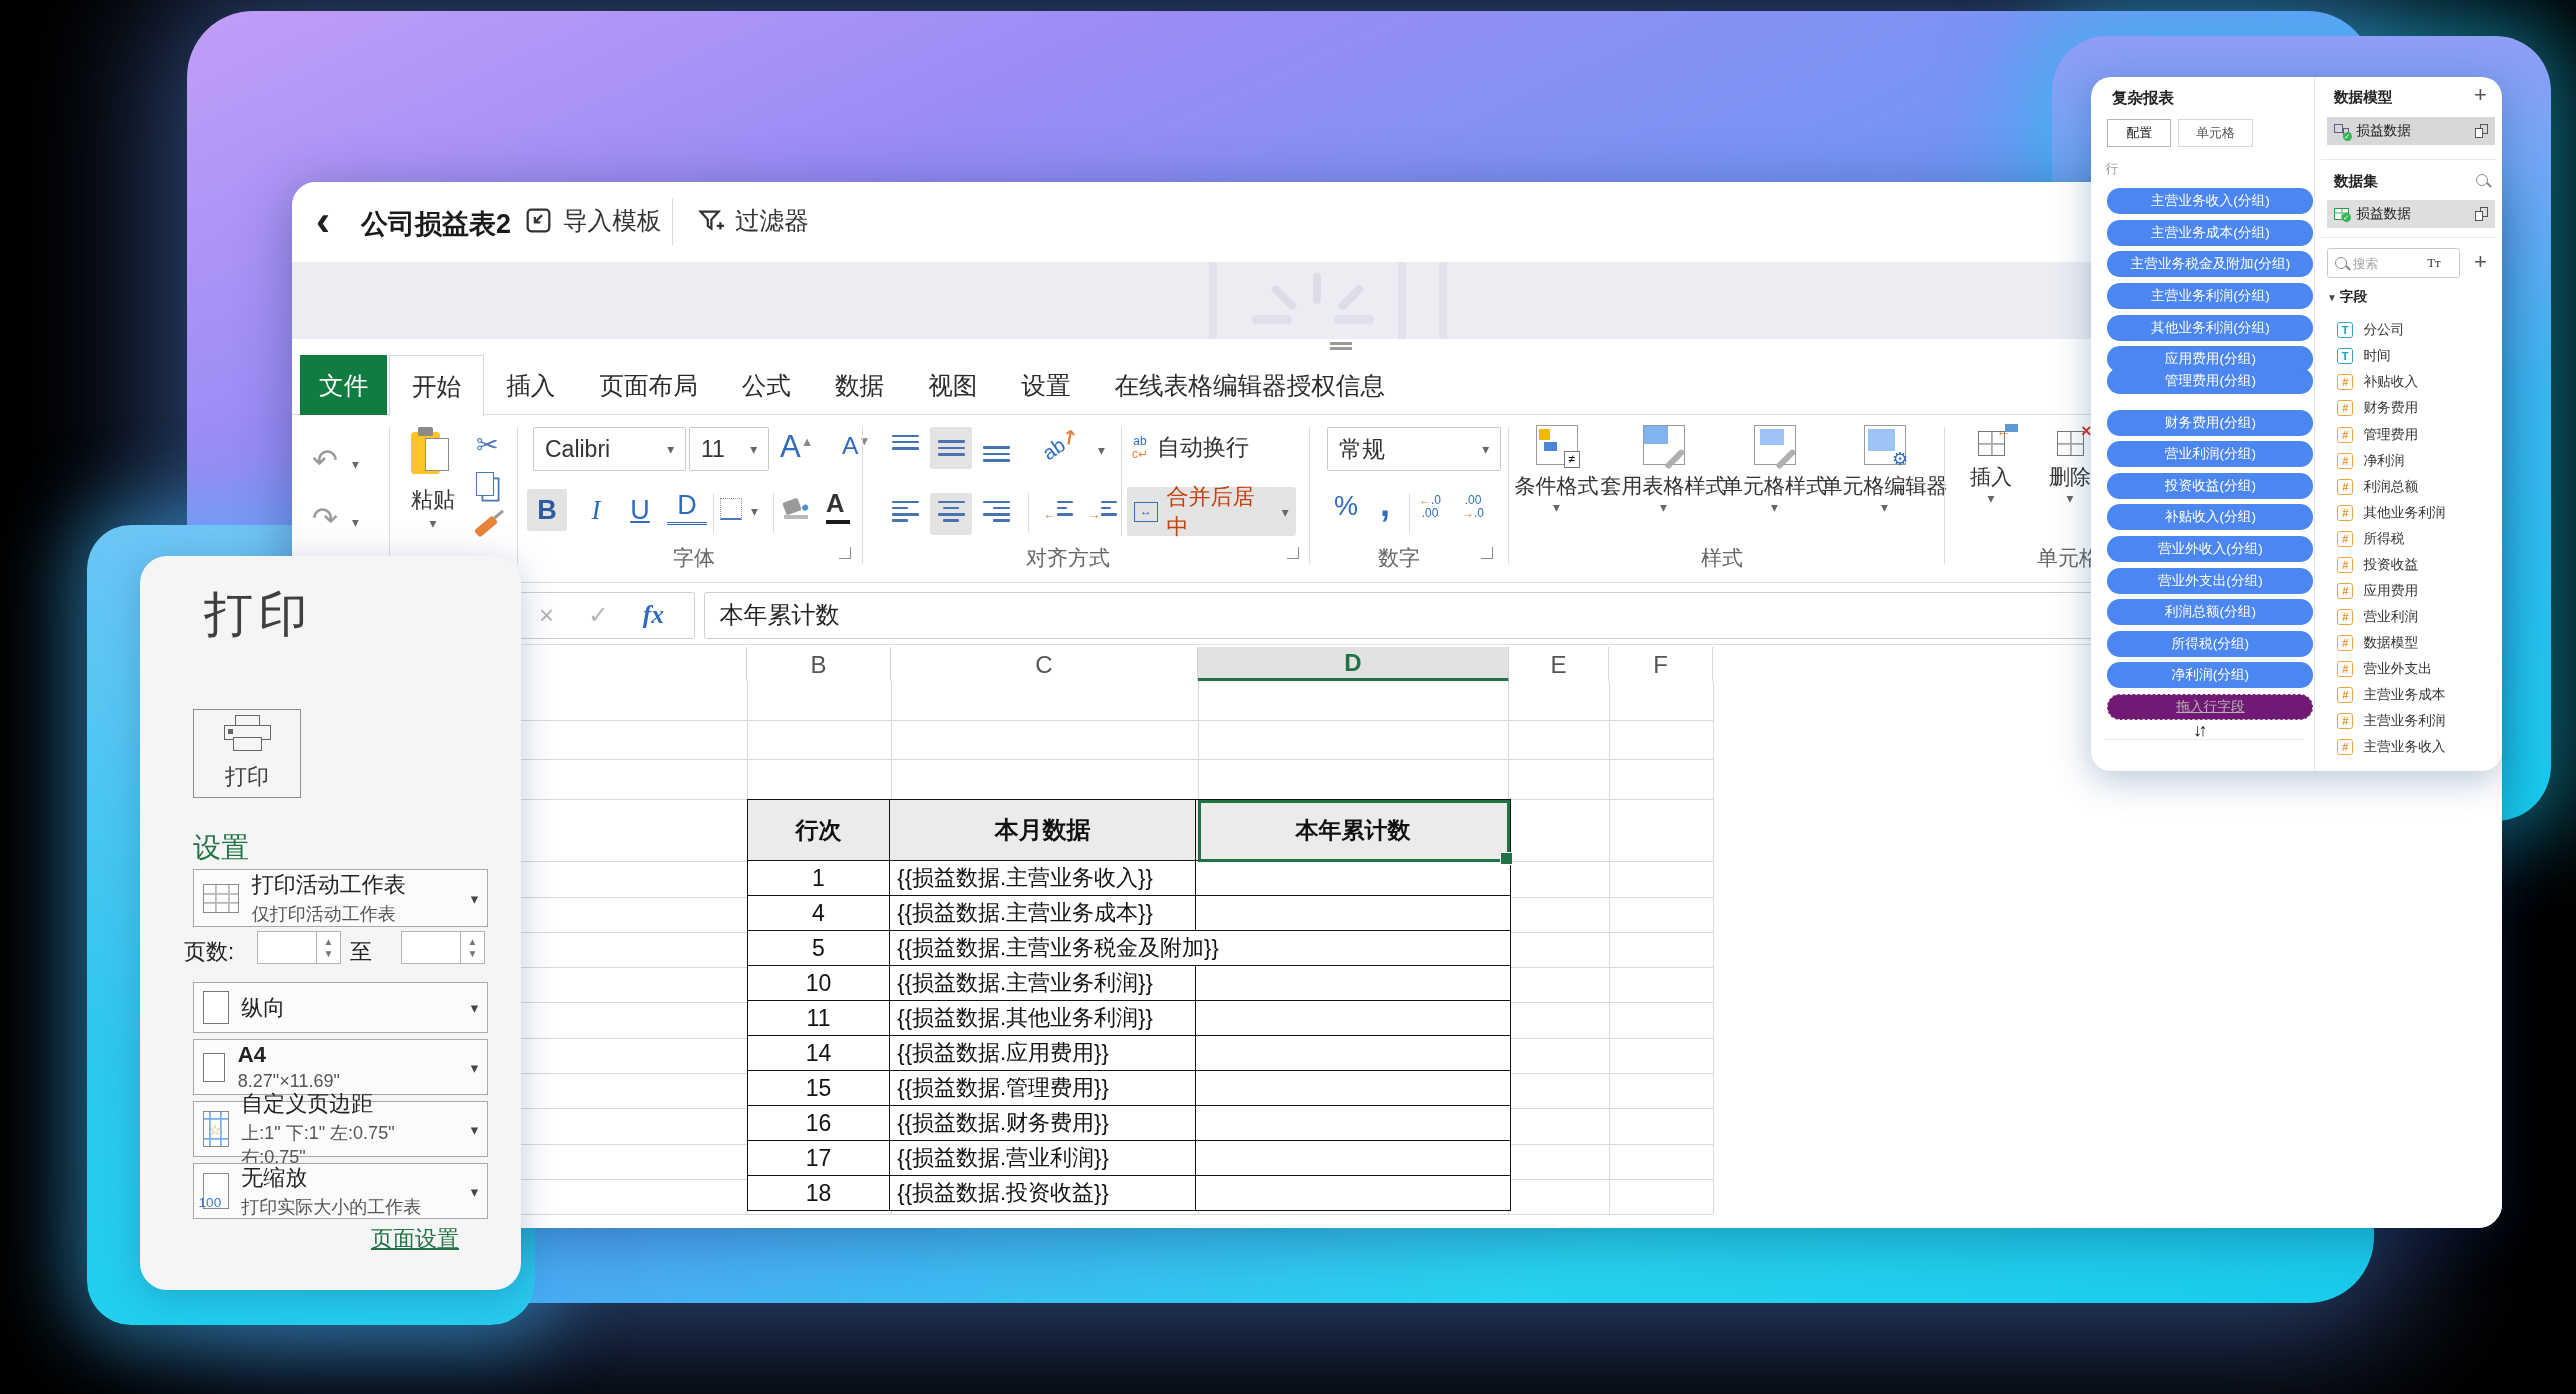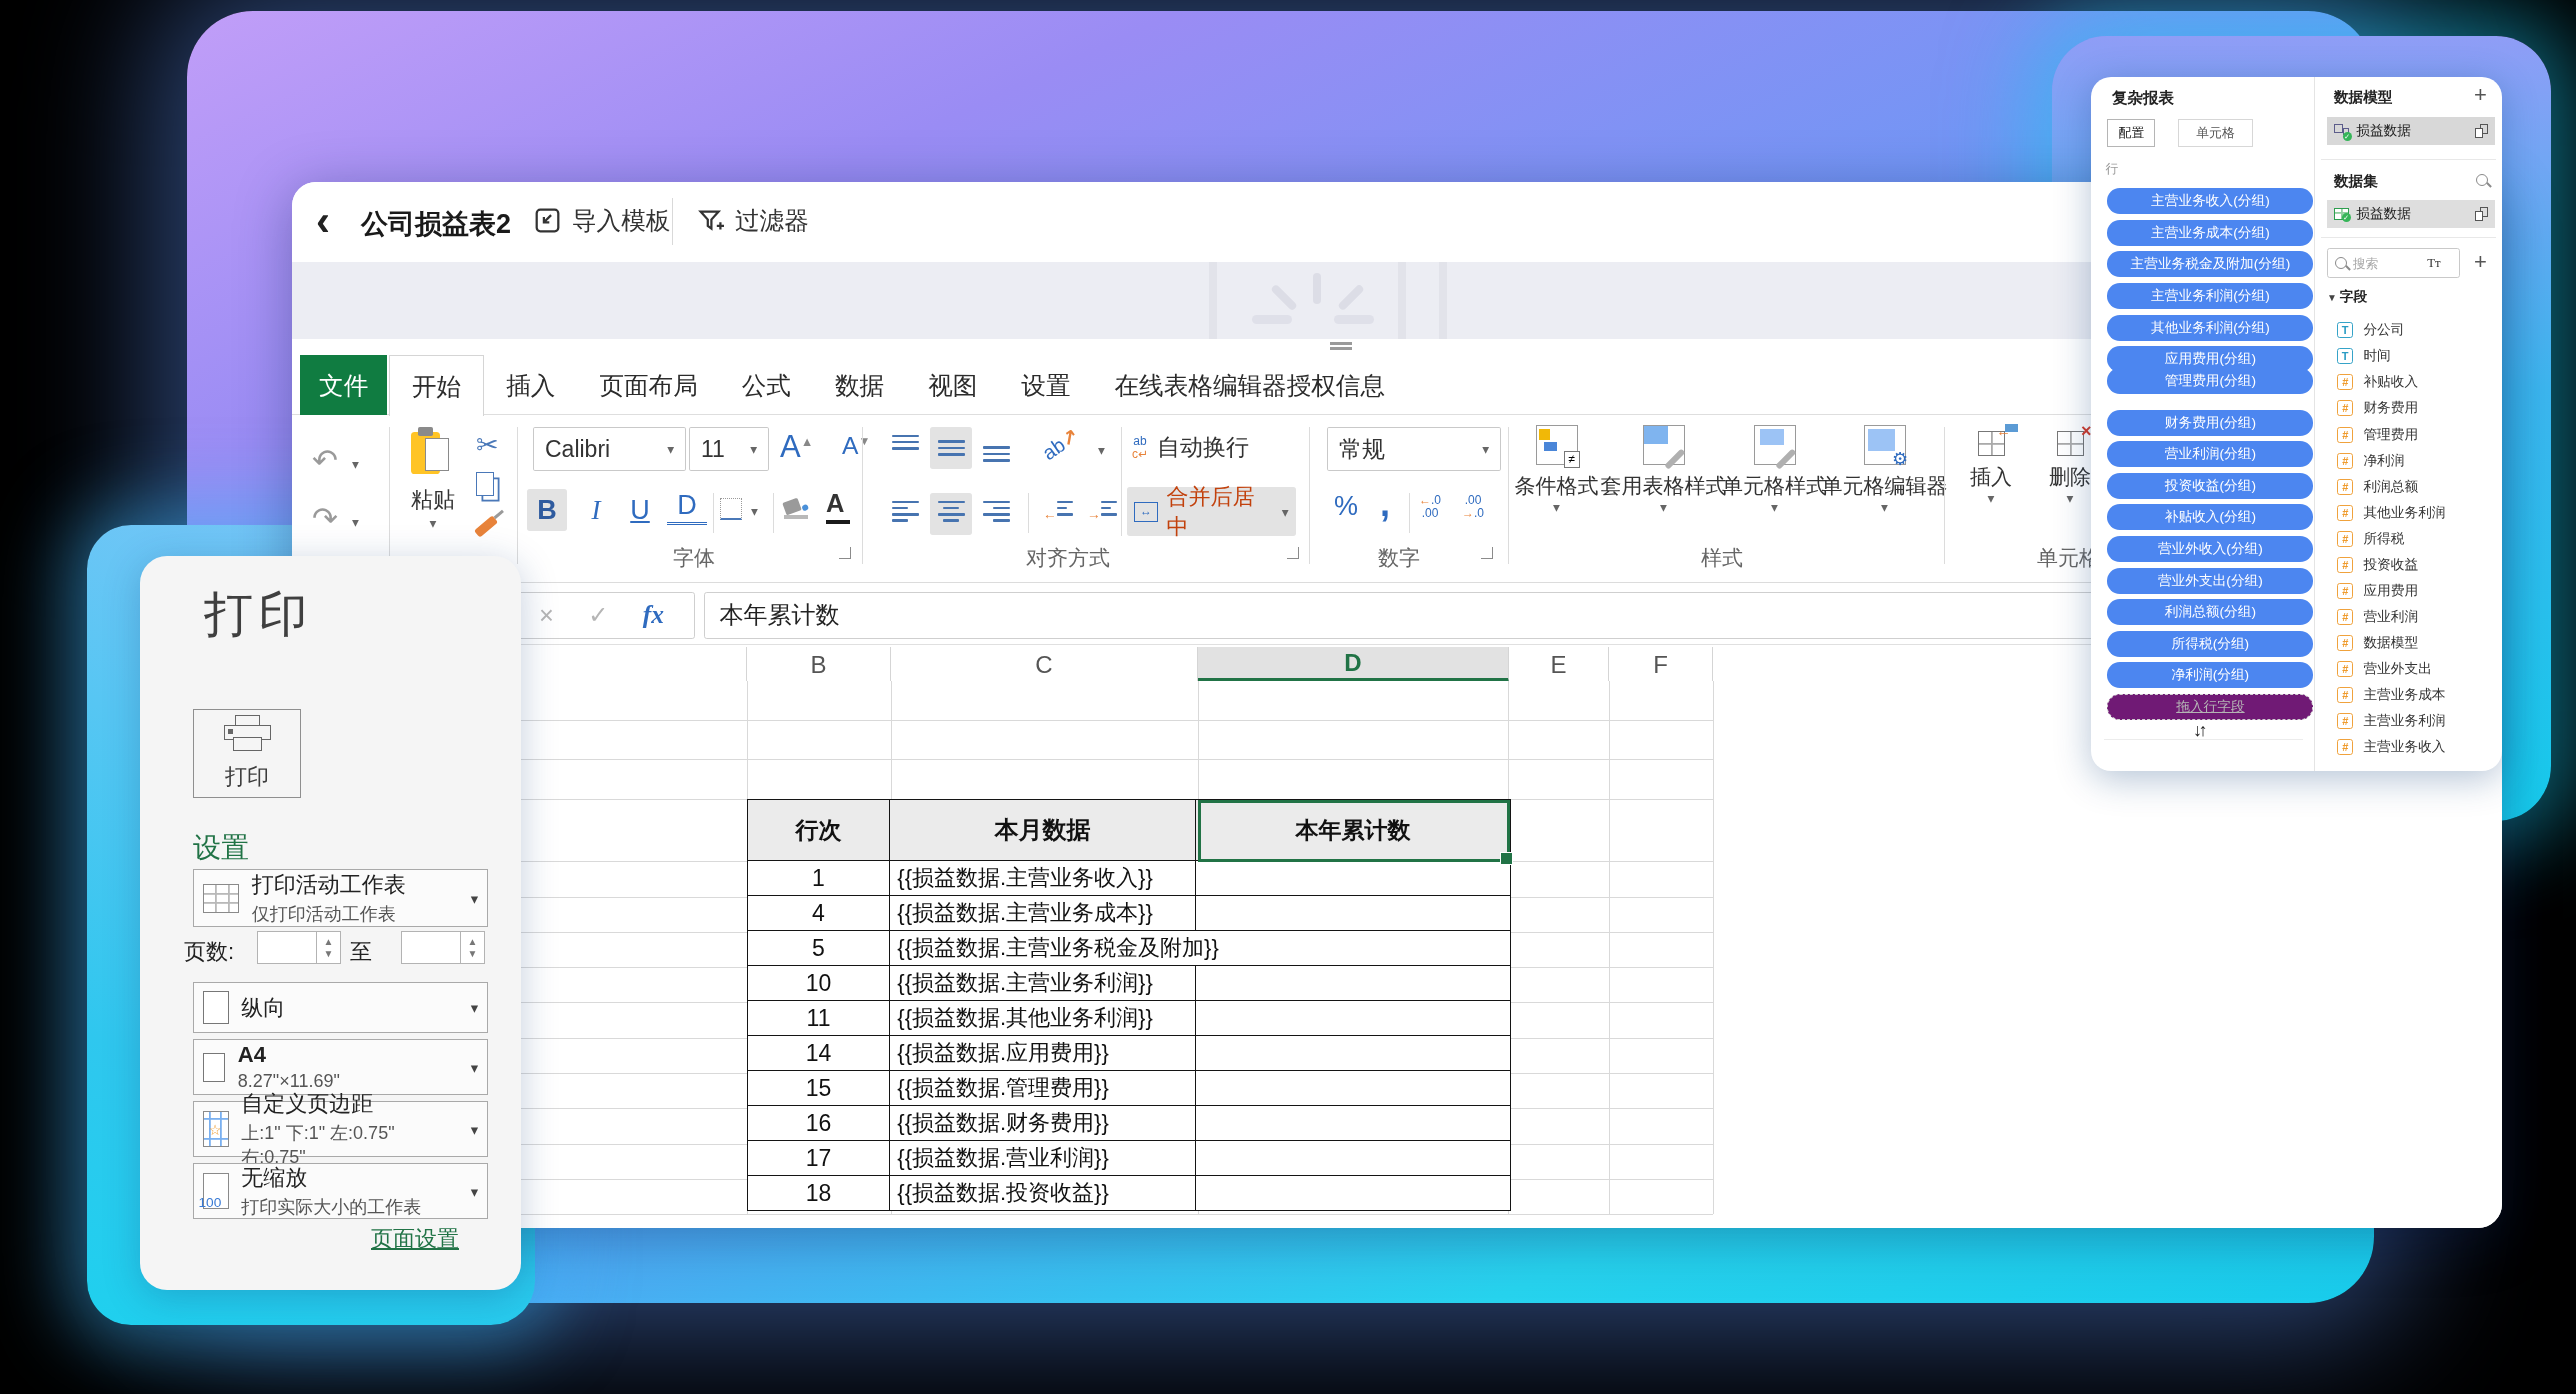--- a/index.html
+++ b/index.html
@@ -17,21 +17,21 @@
   .glow-print { left:87px; top:525px; width:448px; height:800px; border-radius:44px;
     background:linear-gradient(200deg,#7ec5f8 0%,#2fc7ee 70%,#1fd0ee 100%);
     box-shadow:0 0 73px 20px rgba(60,180,245,.5); }
   
   .main-window { position:absolute; left:292px; top:182px; width:2210px; height:1046px;
     background:#fff; border-radius:24px; overflow:hidden; box-shadow:0 9px 55px rgba(10,30,80,.35); }
   .titlebar { position:absolute; left:0; top:0; width:100%; height:80px; background:#fff; }
   .tb-back { position:absolute; left:24px; top:22px; width:33px; height:36px; color:#222; font-size:42px; line-height:33px; font-weight:bold; }
   .tb-title { position:absolute; left:69px; top:24px; font-size:27px; font-weight:bold; color:#1a1a1a; }
   .tb-btn { position:absolute; top:22px; display:flex; align-items:center; gap:11px; font-size:24.6px; color:#333; }
-  .tb-import { left:242px; }
+  .tb-import { left:233px; }
   .tb-filter { left:405px; }
   .tb-div { position:absolute; left:380px; top:16.4px; width:0.9px; height:47px; background:#d9d9d9; }
   
   .banner { position:absolute; left:0; top:80px; width:100%; height:77px; background:#ecedf3; }
   .banner .stripe { position:absolute; top:0; height:100%; width:8.2px; background:#e2e3ea; }
   .ray { position:absolute; width:8.2px; height:31px; background:#dcdde6; border-radius:4.6px; }
   .dash { position:absolute; width:40px; height:9px; background:#dfe0e9; border-radius:4.6px; }
   .handle { position:absolute; left:1038px; top:160px; width:22px; }
   .handle i { display:block; height:2.7px; background:#9a9a9a; margin-bottom:2.7px; }
   
@@ -121,21 +121,21 @@
     display:flex; flex-direction:column; align-items:center; justify-content:center; font-size:10px; color:#777; line-height:12px; }
   .pp-pages { position:absolute; left:44px; top:381px; font-size:22px; color:#222; }
   .pp-to { position:absolute; left:210px; top:381px; font-size:22px; color:#222; }
   .pp-link { position:absolute; right:62px; top:668px; font-size:22px; color:#217346; text-decoration:underline; }
   
   .right-panel { position:absolute; left:2091px; top:77px; width:411px; height:694px; background:#fff;
     border-radius:20px; box-shadow:0 7.3px 36px rgba(10,60,120,.3); overflow:hidden; }
   .rp-div { position:absolute; left:223px; top:0; width:0.9px; height:100%; background:#e4e4e4; }
   .rp-title { position:absolute; left:21px; top:11px; font-size:15.5px; font-weight:bold; color:#222; }
   .rp-tab { position:absolute; top:42px; height:28px; display:flex; align-items:center; justify-content:center; font-size:12.8px; background:#fff; }
-  .rp-tab.act { left:16.4px; width:48px; border:0.9px solid #b5b5b5; color:#222; }
+  .rp-tab.act { left:16.4px; width:64px; border:0.9px solid #b5b5b5; color:#222; }
   .rp-tab.inact { left:87px; width:75px; border:0.9px solid #d7d7d7; color:#555; }
   .rp-row-label { position:absolute; left:14.6px; top:84px; font-size:12.8px; color:#9a9a9a; }
   .pill { position:absolute; left:16.4px; width:206px; height:25.5px; border-radius:12.8px; background:#4C86F0;
     color:#fff; font-size:13.7px; display:flex; align-items:center; justify-content:center; }
   .pill.dashed { background:#701a75; border:1.8px dashed #cfcfcf; color:#b5b5b5;text-decoration:underline; }
   .rp-sortline { position:absolute; left:12.8px; top:662px; width:199px; height:0.9px; background:#ececec; }
   .rp-sort { position:absolute; left:102px; top:643px; font-size:18px; color:#1a1a1a; letter-spacing:-3.6px; font-weight:bold; }
   .dm-h { position:absolute; font-size:14.6px; font-weight:bold; color:#222; }
   .dm-plus { position:absolute; font-size:22px; color:#555; font-weight:300; line-height:18px; }
   .dm-row { position:absolute; left:236px; width:168px; height:28px; display:flex; align-items:center; gap:7.3px; padding:0 7.3px; font-size:13.7px; color:#222; }

